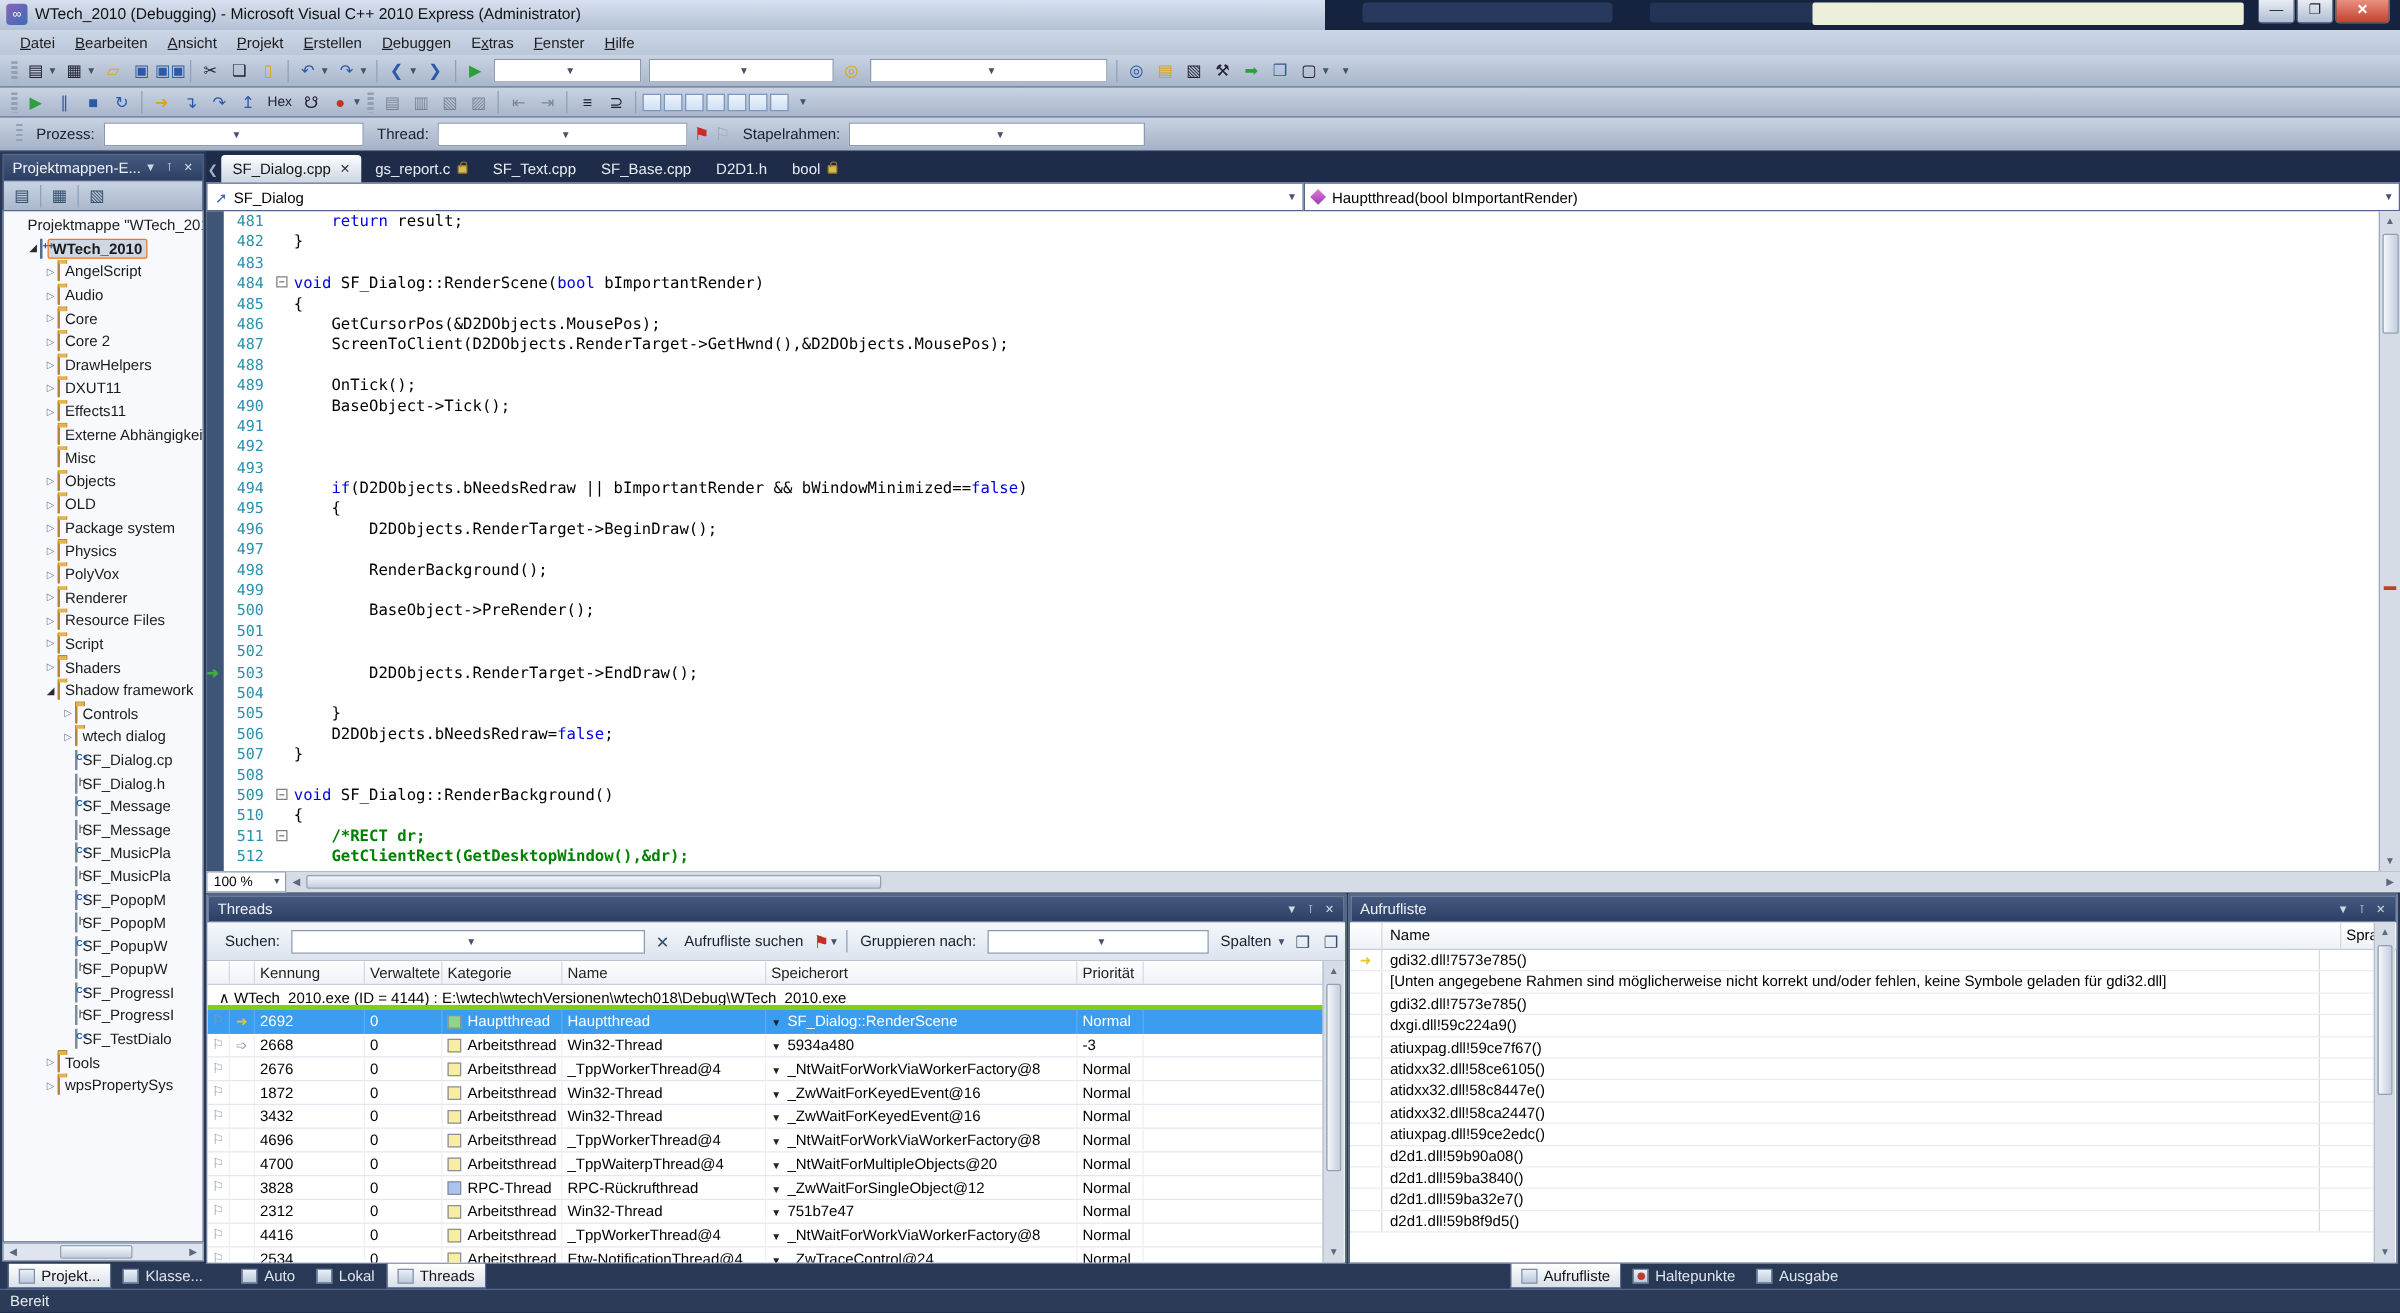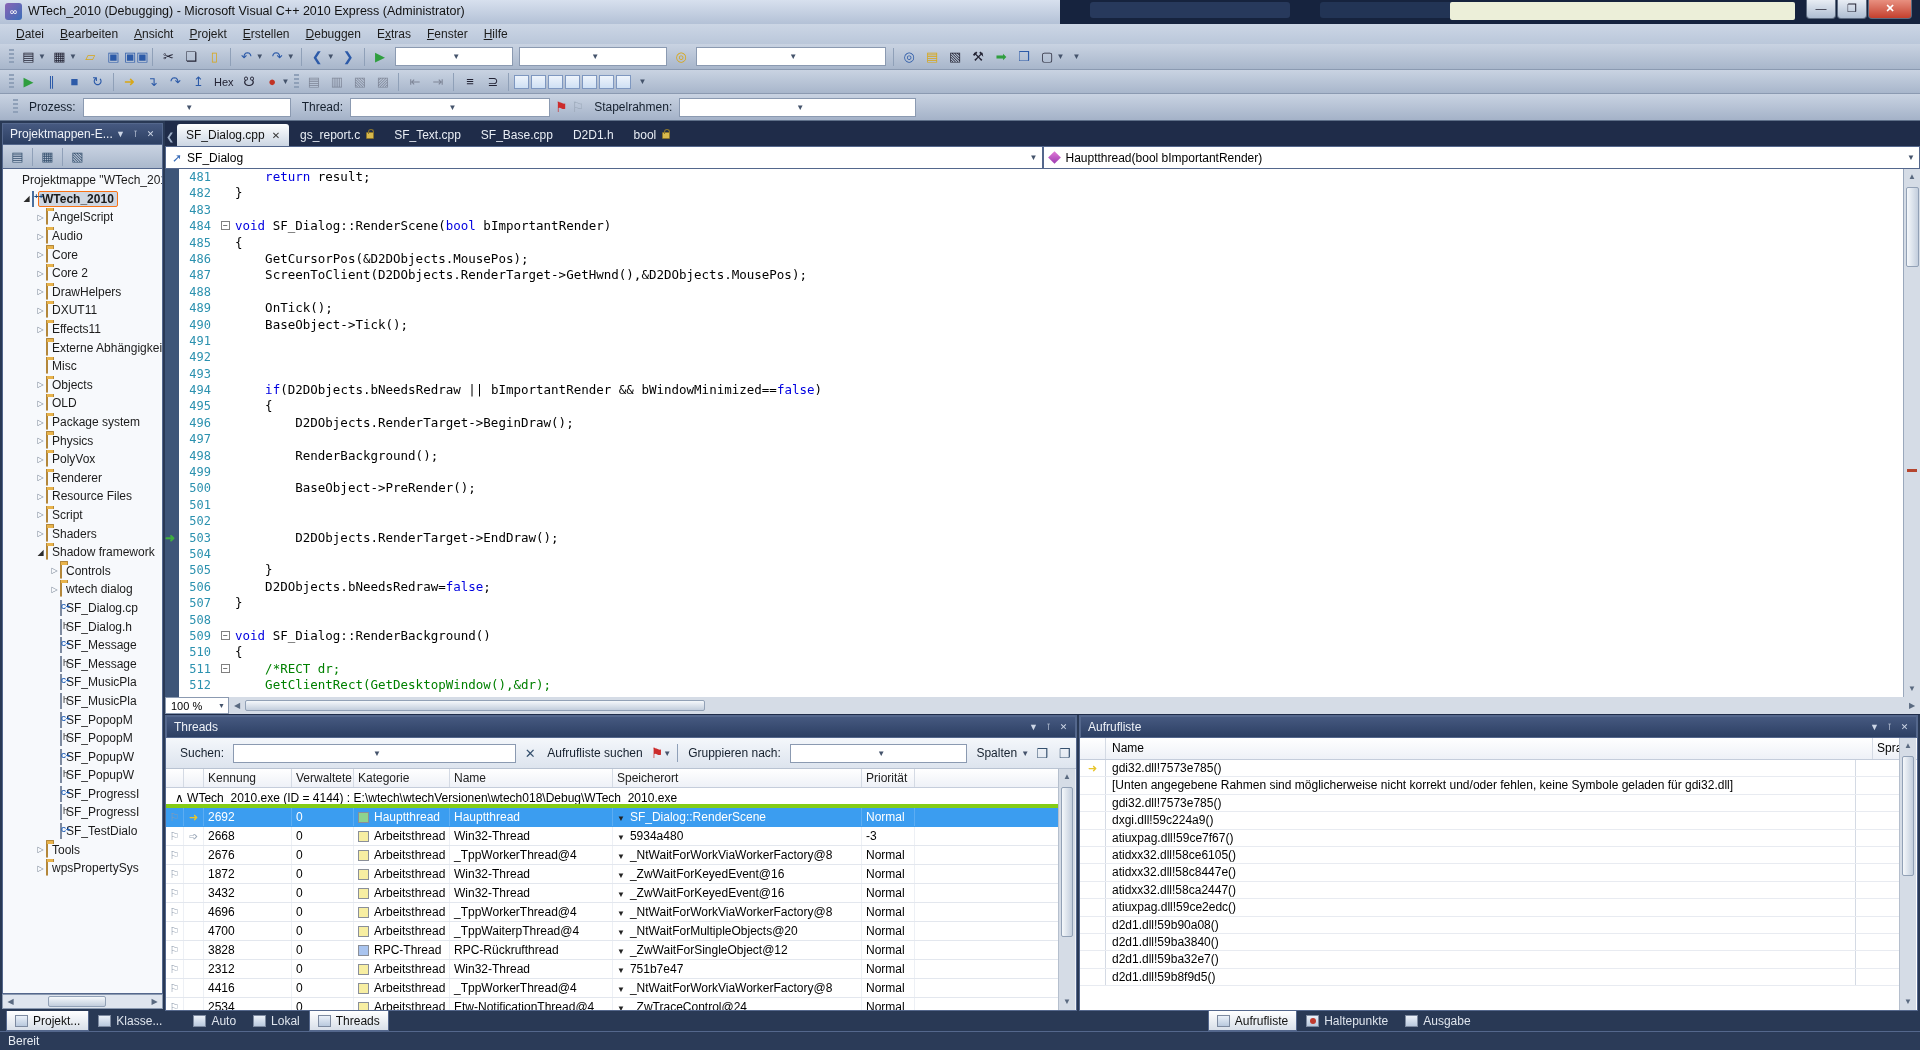--- a/index.html
+++ b/index.html
@@ -102,21 +102,21 @@
   .codewrap { position:absolute; left:0; top:48px; width:1755px; height:528px; background:#fff; display:flex; }
   .cmargin { width:14px; background:#3e5578; flex:none; position:relative; }
   .curarrow { position:absolute; left:0px; font-size:12px; color:#3fae3f; font-weight:bold; line-height:16.4px; }
   .codearea { flex:1; overflow:hidden; position:relative; font-family:"DejaVu Sans Mono", monospace; font-size:12.5px; }
   .cline { height:16.4px; line-height:16.4px; white-space:pre; display:flex; }
   .gut { width:40px; flex:none; text-align:right; padding-right:8px; color:#2b91af; font-size:12px; }
   .omargin { width:16px; flex:none; position:relative; }
   .cbox { position:absolute; left:2px; top:3px; width:9px; height:9px; border:1px solid #808080; background:#fff;
     font-size:8px; line-height:7px; text-align:center; color:#333; }
   .ctext { flex:1; }
-  .ctext .k { color:#0000e0; } .ctext .c { color:#008000; } .ctext .p { color:#000; }
+  .ctext .k { color:#0000e0; } .ctext .c { color:#008000;font-weight:bold; } .ctext .p { color:#000; }
   .vscroll { position:absolute; right:0; top:48px; width:17px; height:528px; background:#d5dce6; border-left:1px solid #9aa8bc; }
   .vscroll .sbtn { height:16px; text-align:center; font-size:8px; color:#5a6a80; line-height:16px; }
   .vscroll .vthumb { position:absolute; left:2px; top:18px; width:13px; height:80px;
     background:linear-gradient(90deg,#f5f8fb,#c3cedd); border:1px solid #92a1b6; border-radius:2px; }
   .vscroll .mark { position:absolute; left:3px; width:10px; height:3px; background:#b5452e; }
   .ehscroll { position:absolute; left:0; top:576px; width:1755px; height:17px; background:#d5dce6; display:flex; align-items:center; }
   .zoombox { width:64px; height:17px; background:#fff; border:1px solid #8b9ab1; display:flex; align-items:center;
     padding-left:5px; font-size:11px; flex:none; }
   .zoombox .ca { margin-left:auto; font-size:7px; padding-right:3px; color:#44536b; }
 

